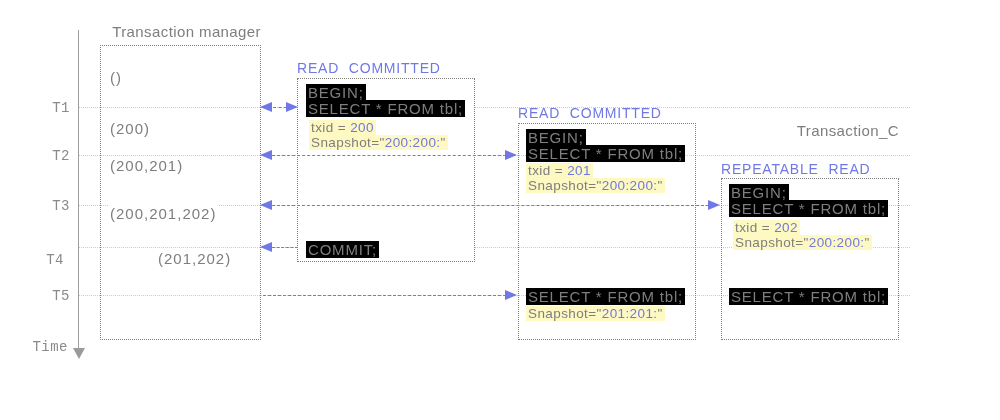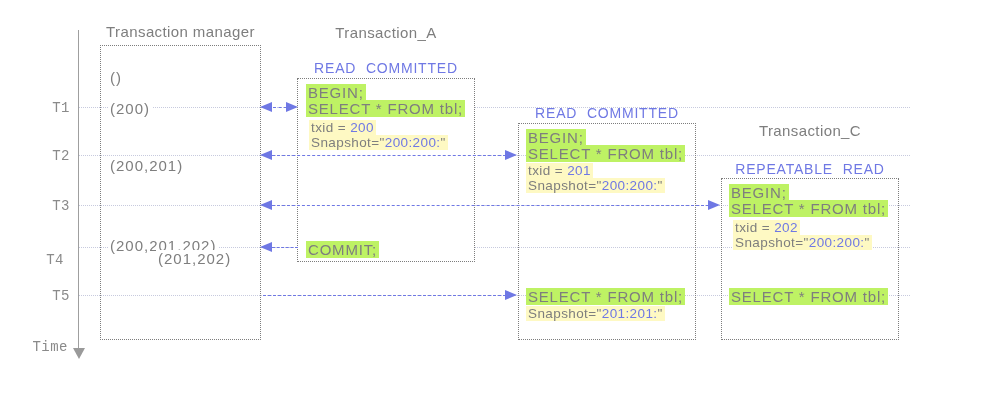--- a/index.html
+++ b/index.html
@@ -8,23 +8,23 @@
     font-family:"Liberation Sans","DejaVu Sans",sans-serif;
   }
   .abs{position:absolute;}
   
   .row-line{height:0;border-top:1px dotted #c7cade;z-index:1;}
   
   .box{border:1px dotted #7d7d7d;background:transparent;z-index:2;box-sizing:border-box;}
   .box-opaque{background:#ffffff;}
   
   .g{color:#7e7e7e;}
-  .title{font-size:15px;letter-spacing:.4px;text-align:center;z-index:3;}
-  .iso{font-size:14px;letter-spacing:.8px;word-spacing:5px;color:#6f78e4;text-align:center;z-index:3;}
-  .code{font-size:15px;letter-spacing:.8px;color:#7e7e7e;z-index:3;background:#bef264;padding:0 2px;white-space:nowrap;}
+  .title{font-size:15px;letter-spacing:.4px;text-align:right;z-index:3;}
+  .iso{font-size:14px;letter-spacing:.8px;word-spacing:5px;color:#6f78e4;z-index:3;}
+  .code{font-size:15px;letter-spacing:.8px;color:#7e7e7e;z-index:3;background:#000000;padding:0 2px;white-space:nowrap;}
   .code-sm{font-size:13.5px;letter-spacing:.4px;color:#7e7e7e;z-index:3;background:#fef9c3;padding:0 2px;white-space:nowrap;}
   .blue{color:#6f78e4;}
   .state{font-size:15px;letter-spacing:1px;color:#7e7e7e;z-index:3;background:#fff;padding:0 2px;white-space:nowrap;}
   .tick{font-size:14px;color:#8a8a8a;text-align:right;z-index:3;letter-spacing:.5px;font-family:Liberation Mono, monospace;}
   
   .axis-line{width:0;border-left:1.5px solid #9f9f9f;z-index:2;}
   .axis-head{width:0;height:0;border-left:6px solid transparent;border-right:6px solid transparent;border-top:11px solid #9a9a9a;z-index:2;}
   
   .bdash{height:0;border-top:1px dashed #6f78e4;z-index:4;}
   .ah{width:0;height:0;z-index:4;}
@@ -48,26 +48,25 @@
 
   <div class="abs tick" style="left:38px;top:100px;width:32px;">T1</div>
   <div class="abs tick" style="left:38px;top:148px;width:32px;">T2</div>
   <div class="abs tick" style="left:38px;top:198px;width:32px;">T3</div>
   <div class="abs tick" style="left:32px;top:240px;width:32px;margin-top:12px;">T4</div>
   <div class="abs tick" style="left:38px;top:288px;width:32px;">T5</div>
 
   <div class="abs title g" style="left:100px;top:23px;width:161px;">Transaction manager</div>
   <div class="abs box" style="left:100px;top:45px;width:161px;height:295px;"></div>
   <div class="abs state" style="left:108px;top:69px;">()</div>
-  <div class="abs state" style="left:108px;top:100px;">(200)</div>
+  <div class="abs state" style="left:108px;top:120px;">(200)</div>
   <div class="abs state" style="left:108px;top:157px;">(200,201)</div>
-  <div class="abs state" style="left:108px;top:205px;margin-top:32px;">(200,201,202)</div>
+  <div class="abs state" style="left:108px;top:205px;">(200,201,202)</div>
   <div class="abs state" style="left:108px;top:250px;margin-left:48px;">(201,202)</div>
 
-  <div class="abs title g" style="left:297px;top:24px;width:178px;">Transaction_A</div>
   <div class="abs iso" style="left:297px;top:60px;width:178px;">READ COMMITTED</div>
   <div class="abs box box-opaque" style="left:297px;top:78px;width:178px;height:184px;"></div>
   <div class="abs code" style="left:306px;top:84px;">BEGIN;</div>
   <div class="abs code" style="left:306px;top:100px;">SELECT * FROM tbl;</div>
   <div class="abs code-sm" style="left:309px;top:120px;"><span>txid = </span><span class="blue">200</span></div>
   <div class="abs code-sm" style="left:309px;top:135px;"><span>Snapshot="</span><span class="blue">200:200:</span><span>"</span></div>
   <div class="abs code" style="left:306px;top:241px;">COMMIT;</div>
 
   <div class="abs iso" style="left:518px;top:105px;width:178px;">READ COMMITTED</div>
   <div class="abs box" style="left:518px;top:123px;width:178px;height:217px;"></div>

